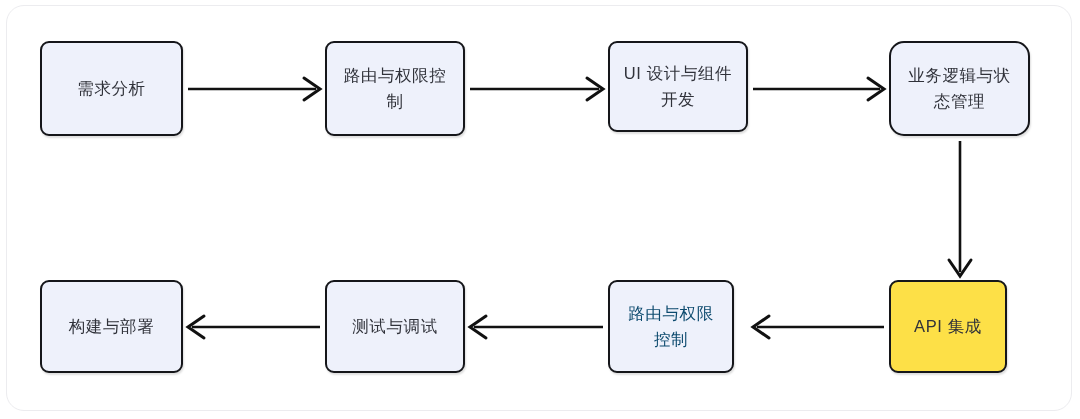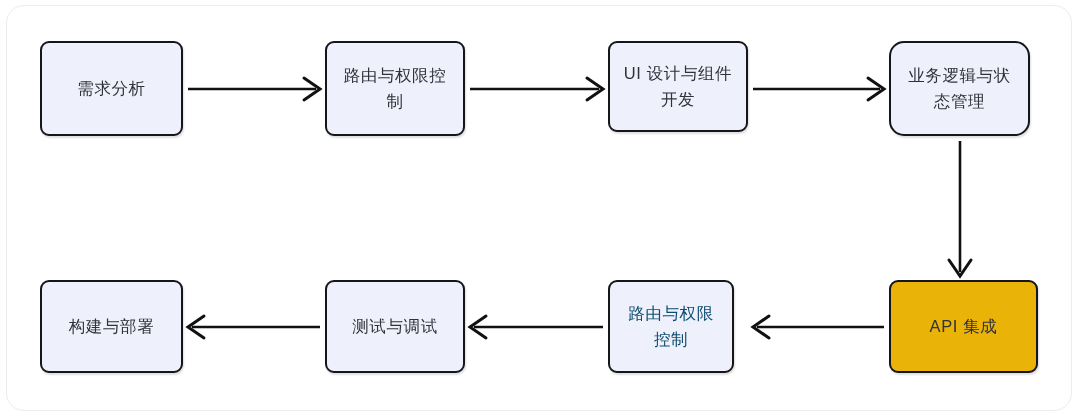--- a/index.html
+++ b/index.html
@@ -107,21 +107,21 @@
   </div>
   <div class="node" id="node-n2" style="left: 325px; top: 41px; width: 140px; height: 95px; background: rgb(238, 241, 251); border-color: rgb(21, 22, 26); color: rgb(48, 50, 58);">
     <span class="node-label">路由与权限控制</span>
   </div>
   <div class="node" id="node-n3" style="left: 608px; top: 41px; width: 140px; height: 91px; background: rgb(238, 241, 251); border-color: rgb(21, 22, 26); color: rgb(48, 50, 58);">
     <span class="node-label">UI 设计与组件开发</span>
   </div>
   <div class="node" id="node-n4" style="left: 889px; top: 41px; width: 141px; height: 95px; background: rgb(238, 241, 251); border-color: rgb(21, 22, 26); color: rgb(48, 50, 58); border-radius: 15px;">
     <span class="node-label">业务逻辑与状态管理</span>
   </div>
-  <div class="node" id="node-n5" style="left: 889px; top: 280px; width: 149px; height: 93px; background: #eab308; border-color: rgb(21, 22, 26); color: rgb(48, 50, 58);">
+  <div class="node" id="node-n5" style="left: 889px; top: 280px; width: 118px; height: 93px; background: #fde047; border-color: rgb(21, 22, 26); color: rgb(48, 50, 58);">
     <span class="node-label">API 集成</span>
   </div>
   <div class="node" id="node-n6" style="left: 608px; top: 280px; width: 126px; height: 93px; background: rgb(238, 241, 251); border-color: rgb(21, 22, 26); color: #0c4a6e;">
     <span class="node-label">路由与权限控制</span>
   </div>
   <div class="node" id="node-n7" style="left: 325px; top: 280px; width: 140px; height: 93px; background: rgb(238, 241, 251); border-color: rgb(21, 22, 26); color: rgb(48, 50, 58); justify-content: flex-end;">
     <span class="node-label">测试与调试</span>
   </div>
   <div class="node" id="node-n8" style="left: 40px; top: 280px; width: 143px; height: 93px; background: rgb(238, 241, 251); border-color: rgb(21, 22, 26); color: rgb(48, 50, 58);">
     <span class="node-label">构建与部署</span>

